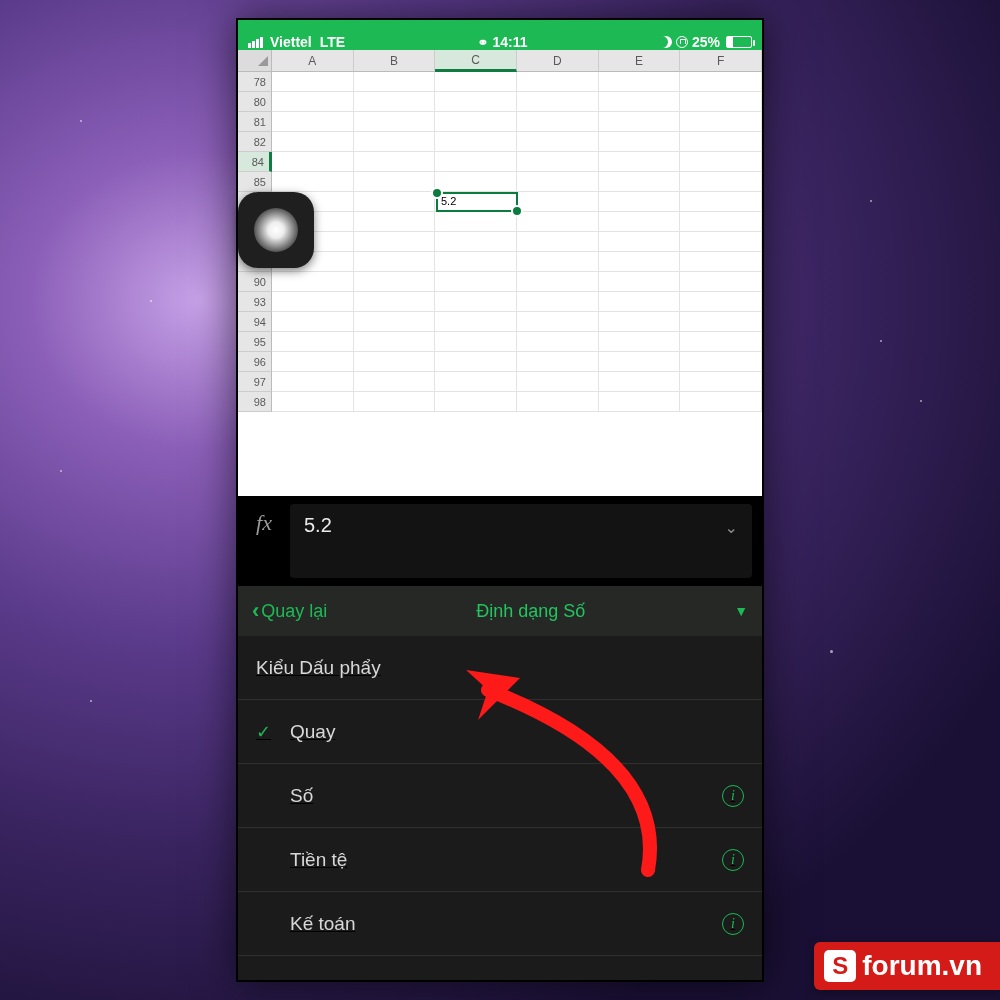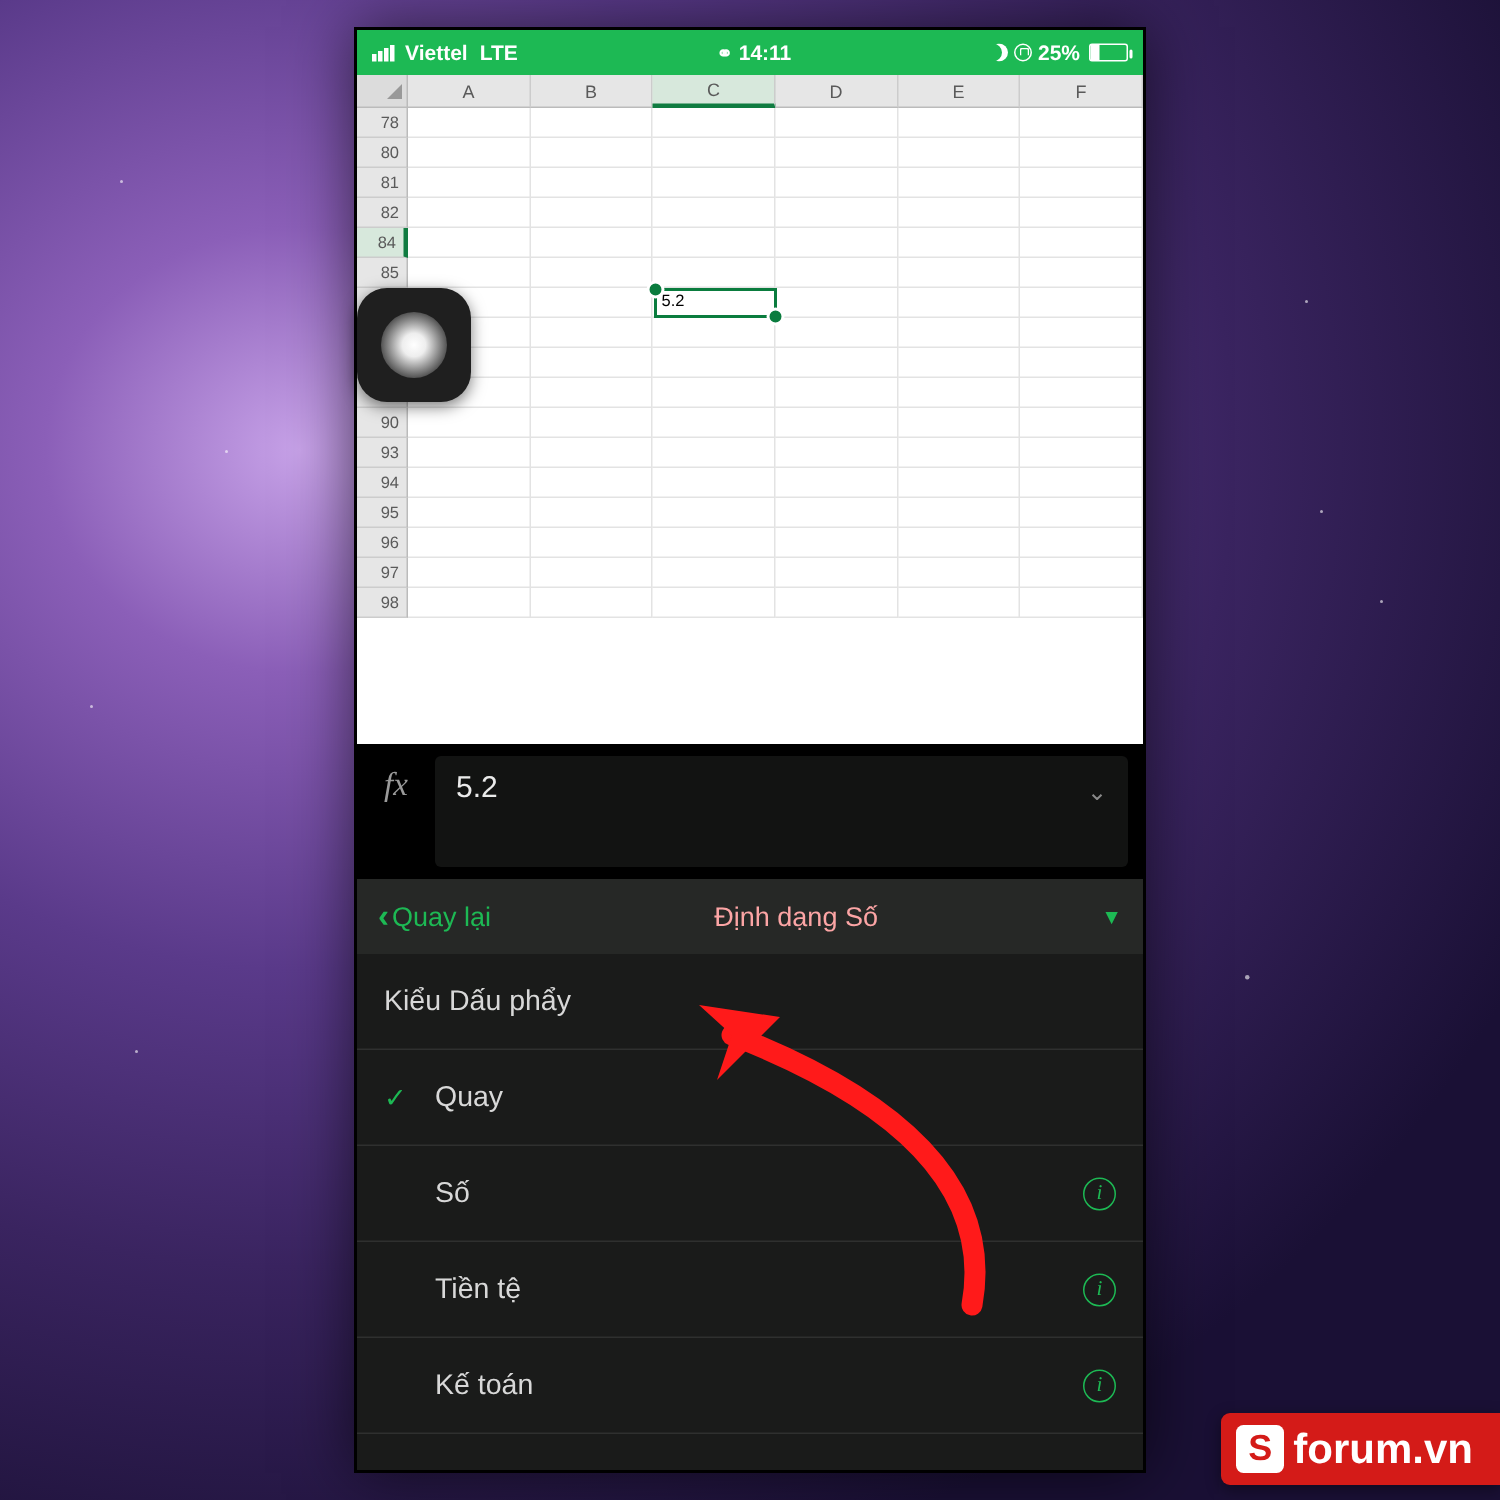--- a/index.html
+++ b/index.html
@@ -10,21 +10,21 @@
     position: relative; overflow: hidden;
   }
   .stars { position:absolute; inset:0; pointer-events:none; }
   .stars span { position:absolute; width:2px; height:2px; background:#fff; border-radius:50%; opacity:0.6; }
   .phone {
     position: absolute; left: 236px; top: 18px; width: 528px; height: 964px;
     background: #000; border: 2px solid #000; box-shadow: 0 0 40px rgba(0,0,0,.6);
   }
   
   .statusbar {
-    height: 30px; background: #1db954; color:#fff; display:flex; align-items:center;
+    height: 30px; background: #1db954; color:#fff; display:flex; align-items:flex-end;
     font-size:14px; font-weight:600; padding:0 10px; justify-content:space-between;
   }
   .sb-left,.sb-center,.sb-right { display:flex; align-items:center; gap:4px; }
   .signal { display:flex; align-items:flex-end; gap:1px; margin-right:3px;}
   .signal i { width:3px; background:#fff; display:block;}
   .signal i:nth-child(1){height:5px;} .signal i:nth-child(2){height:7px;}
   .signal i:nth-child(3){height:9px;} .signal i:nth-child(4){height:11px;}
   .battery { width:26px; height:12px; border:1.5px solid #fff; border-radius:2px; position:relative; margin-left:2px;}
   .battery::after{content:"";position:absolute;right:-4px;top:3px;width:2px;height:6px;background:#fff;border-radius:1px;}
   .battery div{height:100%; width:25%; background:#fff;}
@@ -54,23 +54,23 @@
   
   .fxbar { height:90px; background:#000; display:flex; }
   .fxlabel { width:52px; display:flex; align-items:flex-start; justify-content:center; color:#9a9a9a; font-style:italic; font-size:22px; padding-top:14px; font-family:Georgia,serif;}
   .fxinput { flex:1; margin:8px 10px 8px 0; background:#121312; border-radius:4px; color:#eaeaea; font-size:20px; padding:10px 14px; position:relative;}
   .fxchev { position:absolute; right:14px; top:14px; color:#8a8a8a; font-size:16px;}
   
   .panel { background:#1a1b1a; height:394px; display:flex; flex-direction:column;}
   .panel-head { height:50px; background:#262826; display:flex; align-items:center; padding:0 14px; justify-content:space-between;}
   .back { color:#1db954; font-size:18px; display:flex; align-items:center; gap:2px; font-weight:400;}
   .back .chev{font-size:22px; font-weight:600;}
-  .ptitle { color:#fca5a5; font-size:18px; font-weight:500;}
+  .ptitle { color:#22c55e; font-size:18px; font-weight:500;}
   .dropdown { color:#1db954; font-size:14px;}
-  .optlist { flex:1; overflow:hidden;}
+  .optlist { flex:1; overflow:hidden;text-decoration:underline;}
   .opt { height:64px; border-bottom:1px solid #2f302f; display:flex; align-items:center; padding:0 18px; color:#d8d8d8; font-size:19px; justify-content:space-between;}
   .opt .left{display:flex; align-items:center; gap:14px;}
   .check { color:#1db954; font-size:18px; width:20px;}
   .opt.header { color:#d8d8d8; font-size:19px; padding-left:18px;}
   .info { width:22px; height:22px; border:1.5px solid #1db954; border-radius:50%; color:#1db954; display:flex; align-items:center; justify-content:center; font-size:14px; font-style:italic; font-family:Georgia,serif;}
   
   .arrow { position:absolute; pointer-events:none; }
   
   .watermark {
     position:absolute; right:0px; bottom:10px; background:#d41b18; color:#fff;

